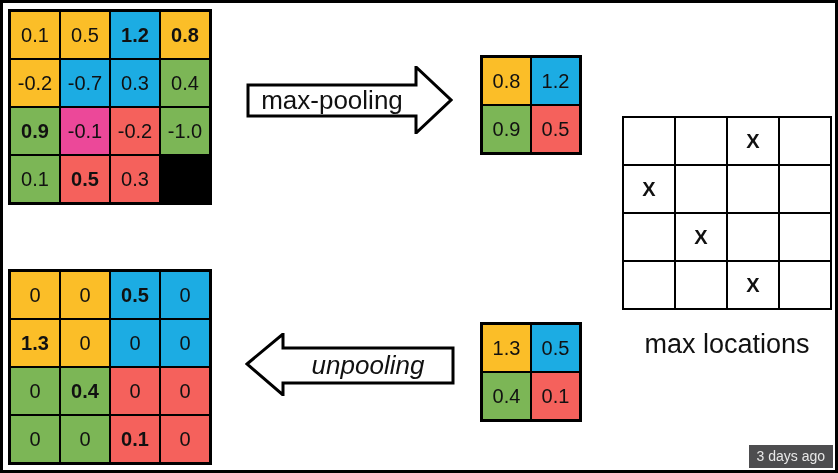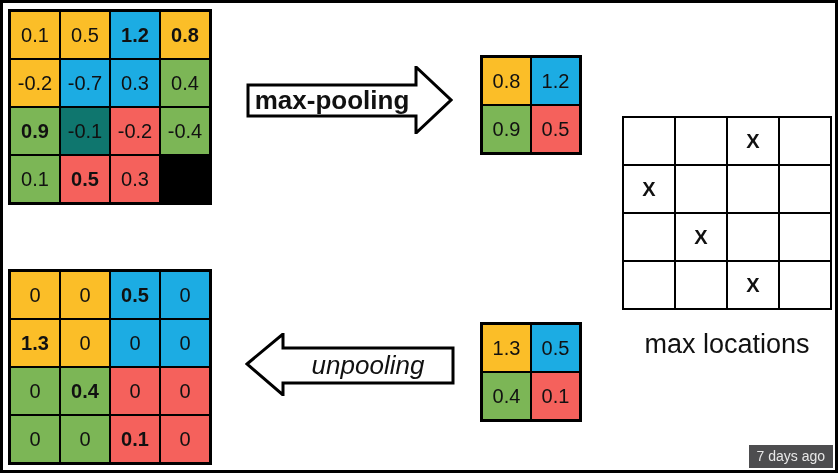--- a/index.html
+++ b/index.html
@@ -40,33 +40,33 @@
   <div class="grid grid4" style="left:5px;top:6px;">
       <div class="cell" style="background: rgb(251, 190, 40);">0.1</div>
       <div class="cell" style="background: rgb(251, 190, 40);">0.5</div>
       <div class="cell" style="background: rgb(28, 172, 227); font-weight: bold;">1.2</div>
       <div class="cell" style="background: rgb(251, 190, 40); font-weight: bold;">0.8</div>
       <div class="cell" style="background: rgb(251, 190, 40);">-0.2</div>
       <div class="cell" style="background: rgb(28, 172, 227);">-0.7</div>
       <div class="cell" style="background: rgb(28, 172, 227);">0.3</div>
       <div class="cell" style="background: rgb(124, 182, 86);">0.4</div>
       <div class="cell" style="background: rgb(124, 182, 86); font-weight: bold;">0.9</div>
-      <div class="cell" style="background: #0f766e;">-0.1</div>
+      <div class="cell" style="background: #ec4899;">-0.1</div>
       <div class="cell" style="background: rgb(245, 97, 92);">-0.2</div>
-      <div class="cell" style="background: rgb(124, 182, 86);">-0.4</div>
+      <div class="cell" style="background: rgb(124, 182, 86);">-1.0</div>
       <div class="cell" style="background: rgb(124, 182, 86);">0.1</div>
       <div class="cell" style="background: rgb(245, 97, 92); font-weight: bold;">0.5</div>
       <div class="cell" style="background: rgb(245, 97, 92);">0.3</div>
     </div>
 
   <div class="arrow-wrap" style="left:243px;top:63px;width:207px;height:68px;">
     <svg width="207" height="68" viewBox="0 0 207 68">
       <polygon points="2,19 170,19 170,1 205,34 170,67 170,50 2,50" fill="#ffffff" stroke="#000000" stroke-width="3" stroke-linejoin="miter"></polygon>
     </svg>
-    <span class="arrow-label" style="left:2px;top:19px;width:168px;height:31px;font-weight:bold;">max-pooling</span>
+    <span class="arrow-label" style="left:2px;top:19px;width:168px;height:31px;">max-pooling</span>
   </div>
 
   <div class="grid grid2" style="left:477px;top:52px;">
       <div class="cell" style="background: rgb(251, 190, 40);">0.8</div>
       <div class="cell" style="background: rgb(28, 172, 227);">1.2</div>
       <div class="cell" style="background: rgb(124, 182, 86);">0.9</div>
       <div class="cell" style="background: rgb(245, 97, 92);">0.5</div>
     </div>
 
   <div class="grid gridloc" style="left:619px;top:113px;">
@@ -116,15 +116,15 @@
     <span class="arrow-label" style="left:38px;top:15px;width:170px;height:35px;">unpooling</span>
   </div>
 
   <div class="grid grid2" style="left:477px;top:319px;">
       <div class="cell" style="background: rgb(251, 190, 40);">1.3</div>
       <div class="cell" style="background: rgb(28, 172, 227);">0.5</div>
       <div class="cell" style="background: rgb(124, 182, 86);">0.4</div>
       <div class="cell" style="background: rgb(245, 97, 92);">0.1</div>
     </div>
 
-  <div id="badge" style="background: rgb(77, 77, 79); color: rgb(232, 232, 232);">7 days ago</div>
+  <div id="badge" style="background: rgb(77, 77, 79); color: rgb(232, 232, 232);">3 days ago</div>
 
 </div>
 
 </body></html>

